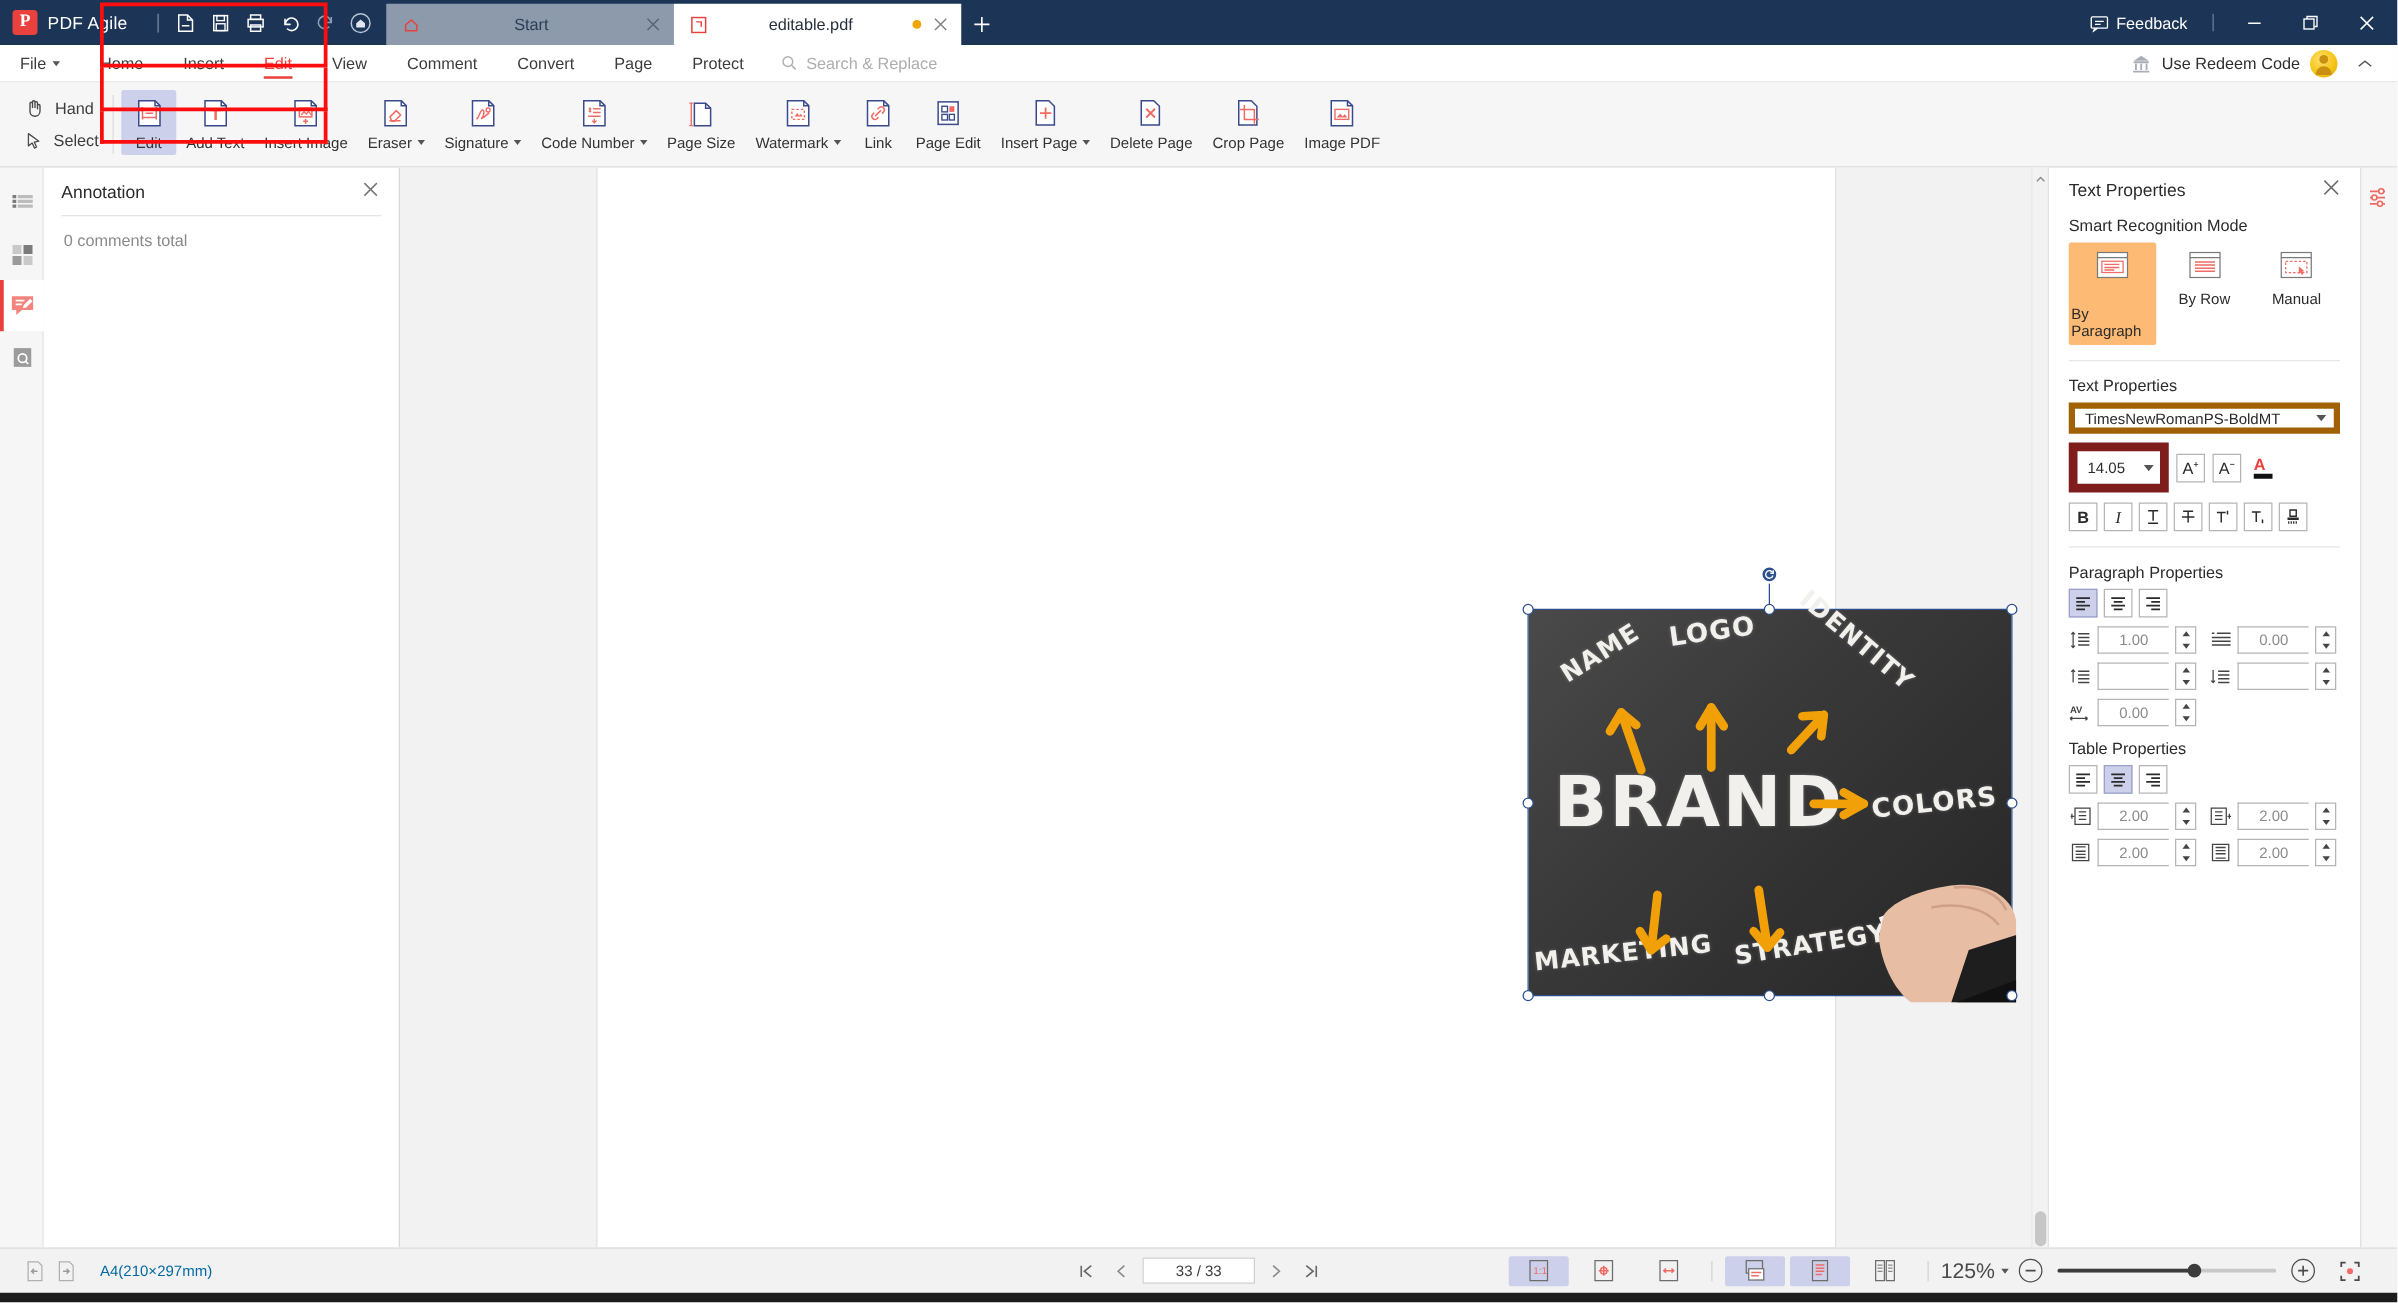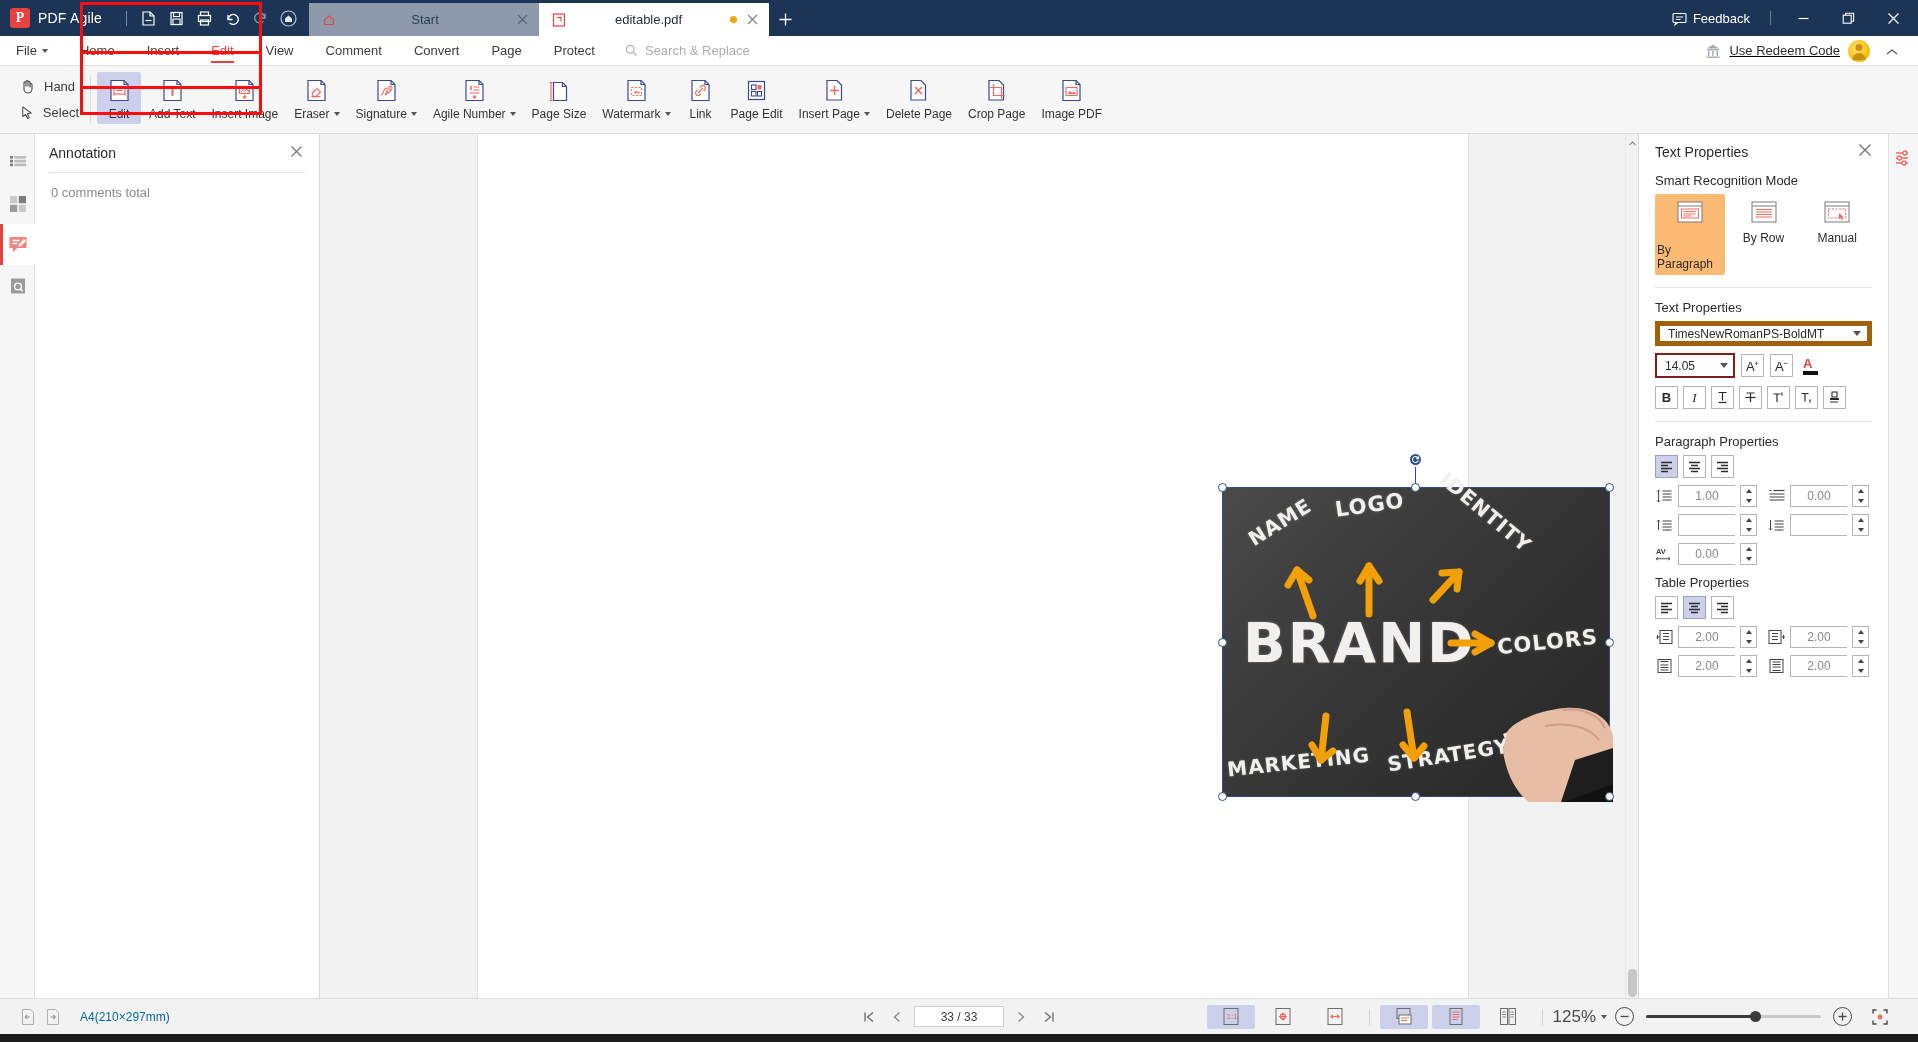--- a/index.html
+++ b/index.html
@@ -59,21 +59,21 @@
   }
   .menu-item {
     height: 30px; display: flex; align-items: center; padding: 0 16px;
     font-size: 13px; color: #3c3c3c; cursor: pointer; position: relative; gap:5px;
   }
   .menu-item.active { color: #e8413e; }
   .menu-item.active::after {
     content:""; position:absolute; left:16px; right:16px; bottom:3px; height:2px; background:#e8413e;
   }
   .menu-search { display: flex; align-items: center; gap: 7px; margin-left: 14px; color: #adadad; font-size: 13px; cursor: text; }
-  .mb-right { margin-left: auto; display: flex; align-items: center; gap: 8px; padding-right: 12px; text-decoration: underline; }
+  .mb-right { margin-left: auto; display: flex; align-items: center; gap: 8px; padding-right: 12px; }
   .redeem { display:flex; align-items:center; gap:8px; font-size:13px; color:#2e2e2e; cursor:pointer; }
   .avatar {
     width: 22px; height: 22px; border-radius: 50%;
     background: radial-gradient(circle at 40% 35%, #ffdf6e 0%, #f5c518 55%, #e0a900 100%);
     position: relative; cursor: pointer;
   }
   .avatar::before {
     content:""; position:absolute; left:50%; top:4px; transform:translateX(-50%);
     width:7px; height:7px; border-radius:50%; background:#c98f10;
   }
@@ -188,21 +188,21 @@
   .srm-lbl { font-size: 12px; color: #2b2b2b; }
   .divider-line { height:1px; background:#e6e6e6; margin: 12px 16px 9px; }
 
   .select-box {
     margin: 0 16px; height: 25px; border: 5px solid #a16207; background:#fff;
     display: flex; align-items: center; padding: 0 6px 0 8px; font-size: 12px; color: #2b2b2b; cursor: pointer;
   }
   .select-box .cv { margin-left:auto; width:0;height:0;border-left:4px solid transparent;border-right:4px solid transparent;border-top:5px solid #555; }
 
   .row { display: flex; align-items: center; gap: 6px; padding: 7px 16px 0; }
-  .size-box { width: 80px; height: 25px; border:2px solid #7f1d1d; background:#fff; display:flex; align-items:center; padding:0 5px 0 8px; font-size:12px; color:#2b2b2b; cursor:pointer;}
+  .size-box { width: 80px; height: 40px; border:7px solid #7f1d1d; background:#fff; display:flex; align-items:center; padding:0 5px 0 8px; font-size:12px; color:#2b2b2b; cursor:pointer;}
   .size-box .cv { margin-left:auto; width:0;height:0;border-left:4px solid transparent;border-right:4px solid transparent;border-top:5px solid #555; }
 
   .sqbtn {
     width: 23px; height: 23px; border: 1px solid #b5b5b5; background:#fff; cursor:pointer;
     display:flex; align-items:center; justify-content:center; font-size:13px; color:#2b2b2b;
   }
   .sqbtn.selected { background:#ccd0ea; border-color:#9aa0c8; }
   .fontcolor { display:flex; align-items:center; gap:3px; cursor:pointer; padding-left:4px;}
   .fc-A { font-size:13px; font-weight:bold; line-height:1; color:#e8413e; }
   .fc-bar { width: 15px; height: 4px; background:#111; margin-top:1px; }
@@ -517,21 +517,21 @@
       <div class="rb">
         <span class="rb-ico">
           <svg width="25" height="25" viewBox="0 0 25 25">
               <path d="M4 2.5h13l4 4v16H4z" fill="#fff" stroke="#3b4a8c" stroke-width="1.2"></path>
               <path d="M17 2.5v4h4" fill="none" stroke="#3b4a8c" stroke-width="1.2"></path>
               <path d="M8 9h2M8 11h2M9 8v4M11.5 9h6M11.5 12h6M7.5 15h10" stroke="#ef6b63" stroke-width="1.1"></path>
               <path d="M12.5 17v3M10.8 18.5l1.7 1.7 1.7-1.7" fill="none" stroke="#ef6b63" stroke-width="1.1"></path>
             </svg>
         </span>
         <span class="rb-lbl">
-            <span>Agile Number</span>
+            <span>Code Number</span>
             <span class="caret"></span>
           </span>
       </div>
 
       <div class="rb">
         <span class="rb-ico">
           <svg width="25" height="25" viewBox="0 0 25 25">
               <path d="M7.5 4.5h9l4 4v14h-13z" fill="#fff" stroke="#3b4a8c" stroke-width="1.2"></path>
               <path d="M16.5 4.5v4h4" fill="none" stroke="#3b4a8c" stroke-width="1.2"></path>
               <path d="M5 4.5v18M3.5 4.5h3M3.5 22.5h3" stroke="#ef6b63" stroke-width="1.1"></path>

